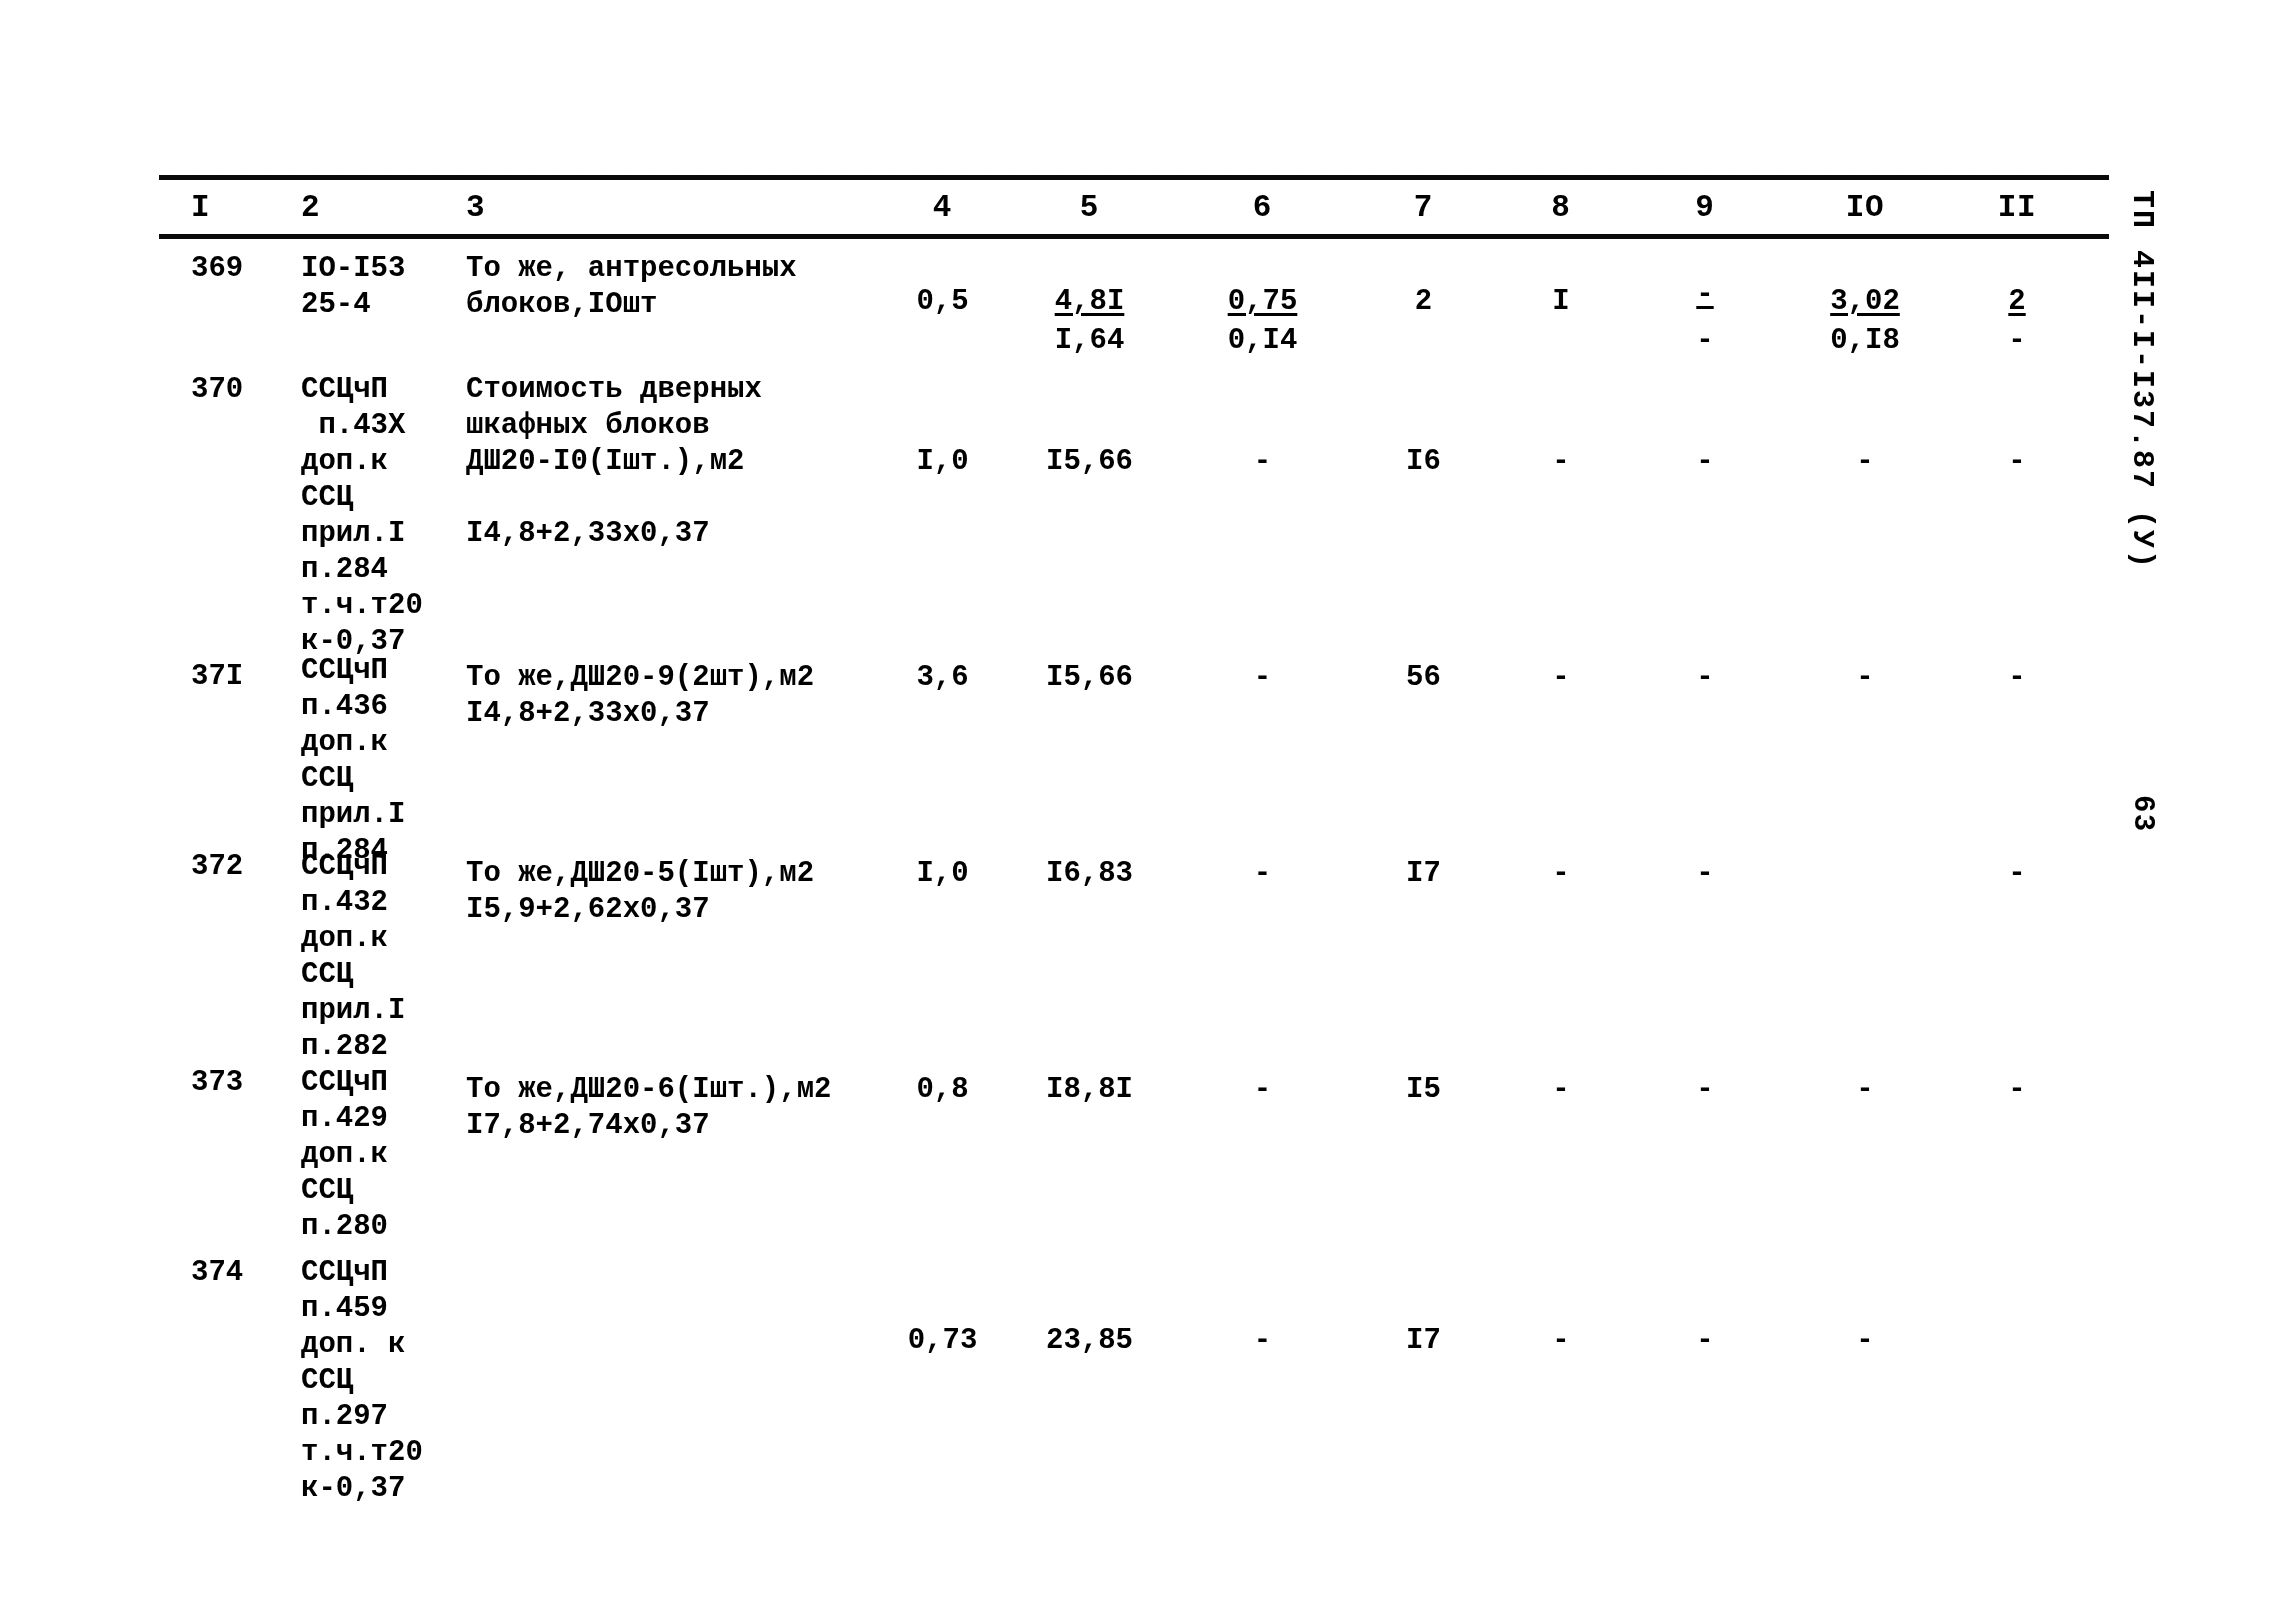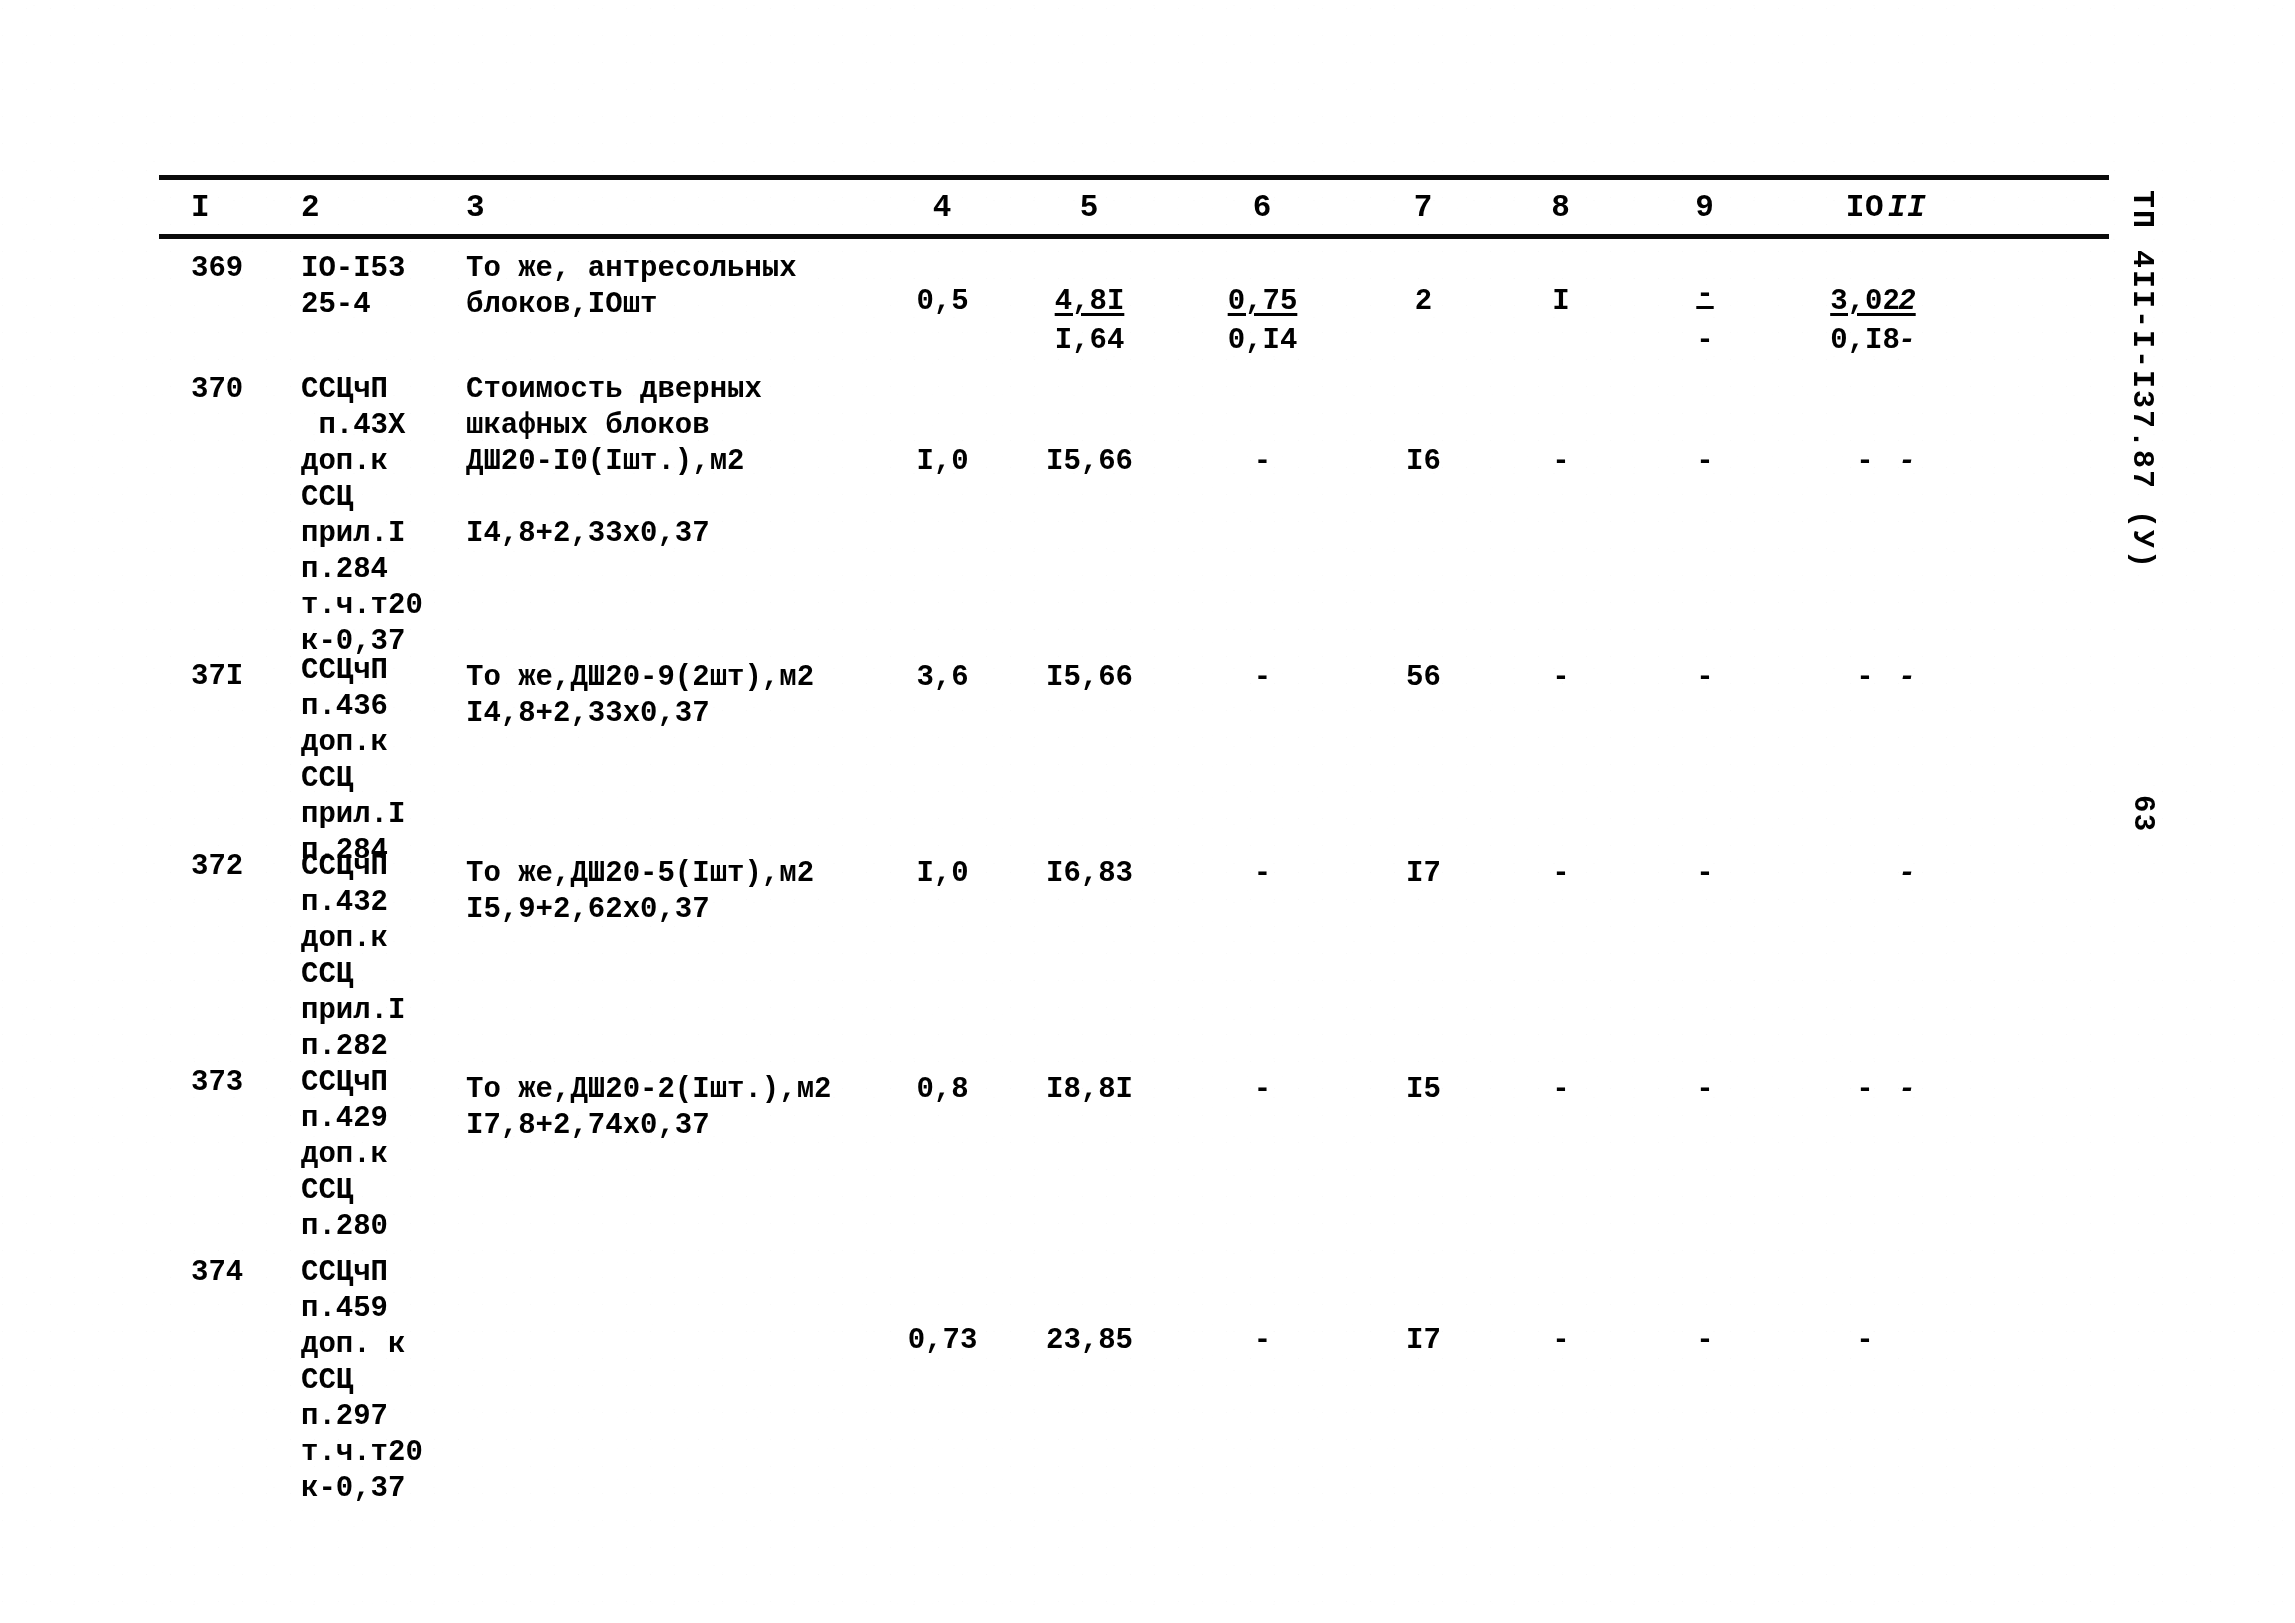--- a/index.html
+++ b/index.html
@@ -33,21 +33,21 @@
   .col1 {left:191px;  width:85px; text-align:left;}
   .col2 {left:301px;  width:151px; text-align:left;}
   .col3 {left:466px;  width:419px; text-align:left;}
   .col4 {left:890px; width:105px; text-align:center;}
   .col5 {left:1024px; width:131px; text-align:center;}
   .col6 {left:1197px; width:131px; text-align:center;}
   .col7 {left:1371px; width:105px; text-align:center;}
   .col8 {left:1512px; width:98px; text-align:center;}
   .col9 {left:1656px; width:98px; text-align:center;}
   .col10{left:1793px; width:144px; text-align:center;}
-  .col11{left:1861px; width:92px; text-align:center;font-style:italic;}
+  .col11{left:1971px; width:92px; text-align:center;}
 
   .under{text-decoration:underline;text-underline-offset:3.9px;text-decoration-thickness:3.3px;}
 
   
   .side{position:absolute;transform-origin:0 0;transform:rotate(90deg);
         font-size:30px;font-weight:700;letter-spacing:2px;white-space:nowrap;}
   .side-code{left:2159px;top:190px;}
   .side-page{left:2159px;top:795px;font-size:29px;letter-spacing:1.3px;}
 
   
@@ -166,21 +166,21 @@
       <div class="c col11" style="top:11.8px">-</div>
     </div>
 
     <div class="row" style="height:190px">
       <div class="c col1" style="top:5.2px">373</div>
       <div class="c col2" style="top:5.2px">ССЦчП
 п.429
 доп.к
 ССЦ
 п.280</div>
-      <div class="c col3" style="top:11.8px">То же,ДШ20-2(Iшт.),м2
+      <div class="c col3" style="top:11.8px">То же,ДШ20-6(Iшт.),м2
 I7,8+2,74х0,37</div>
       <div class="c col4" style="top:11.8px">0,8</div>
       <div class="c col5" style="top:11.8px">I8,8I</div>
       <div class="c col6" style="top:11.8px">-</div>
       <div class="c col7" style="top:11.8px">I5</div>
       <div class="c col8" style="top:11.8px">-</div>
       <div class="c col9" style="top:11.8px">-</div>
       <div class="c col10" style="top:11.8px">-</div>
       <div class="c col11" style="top:11.8px">-</div>
     </div>

